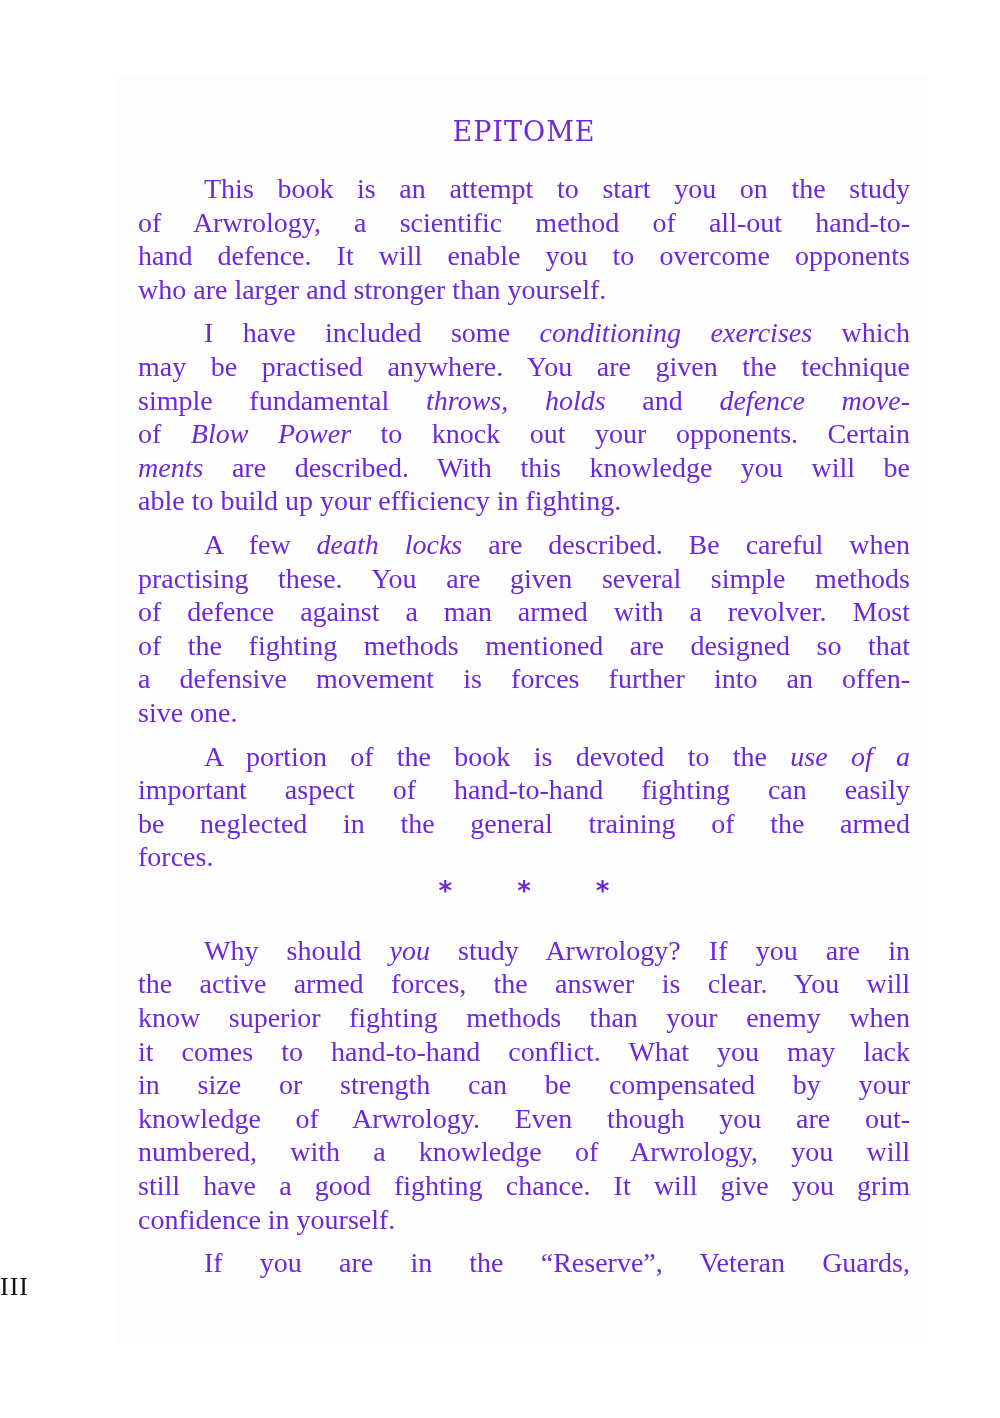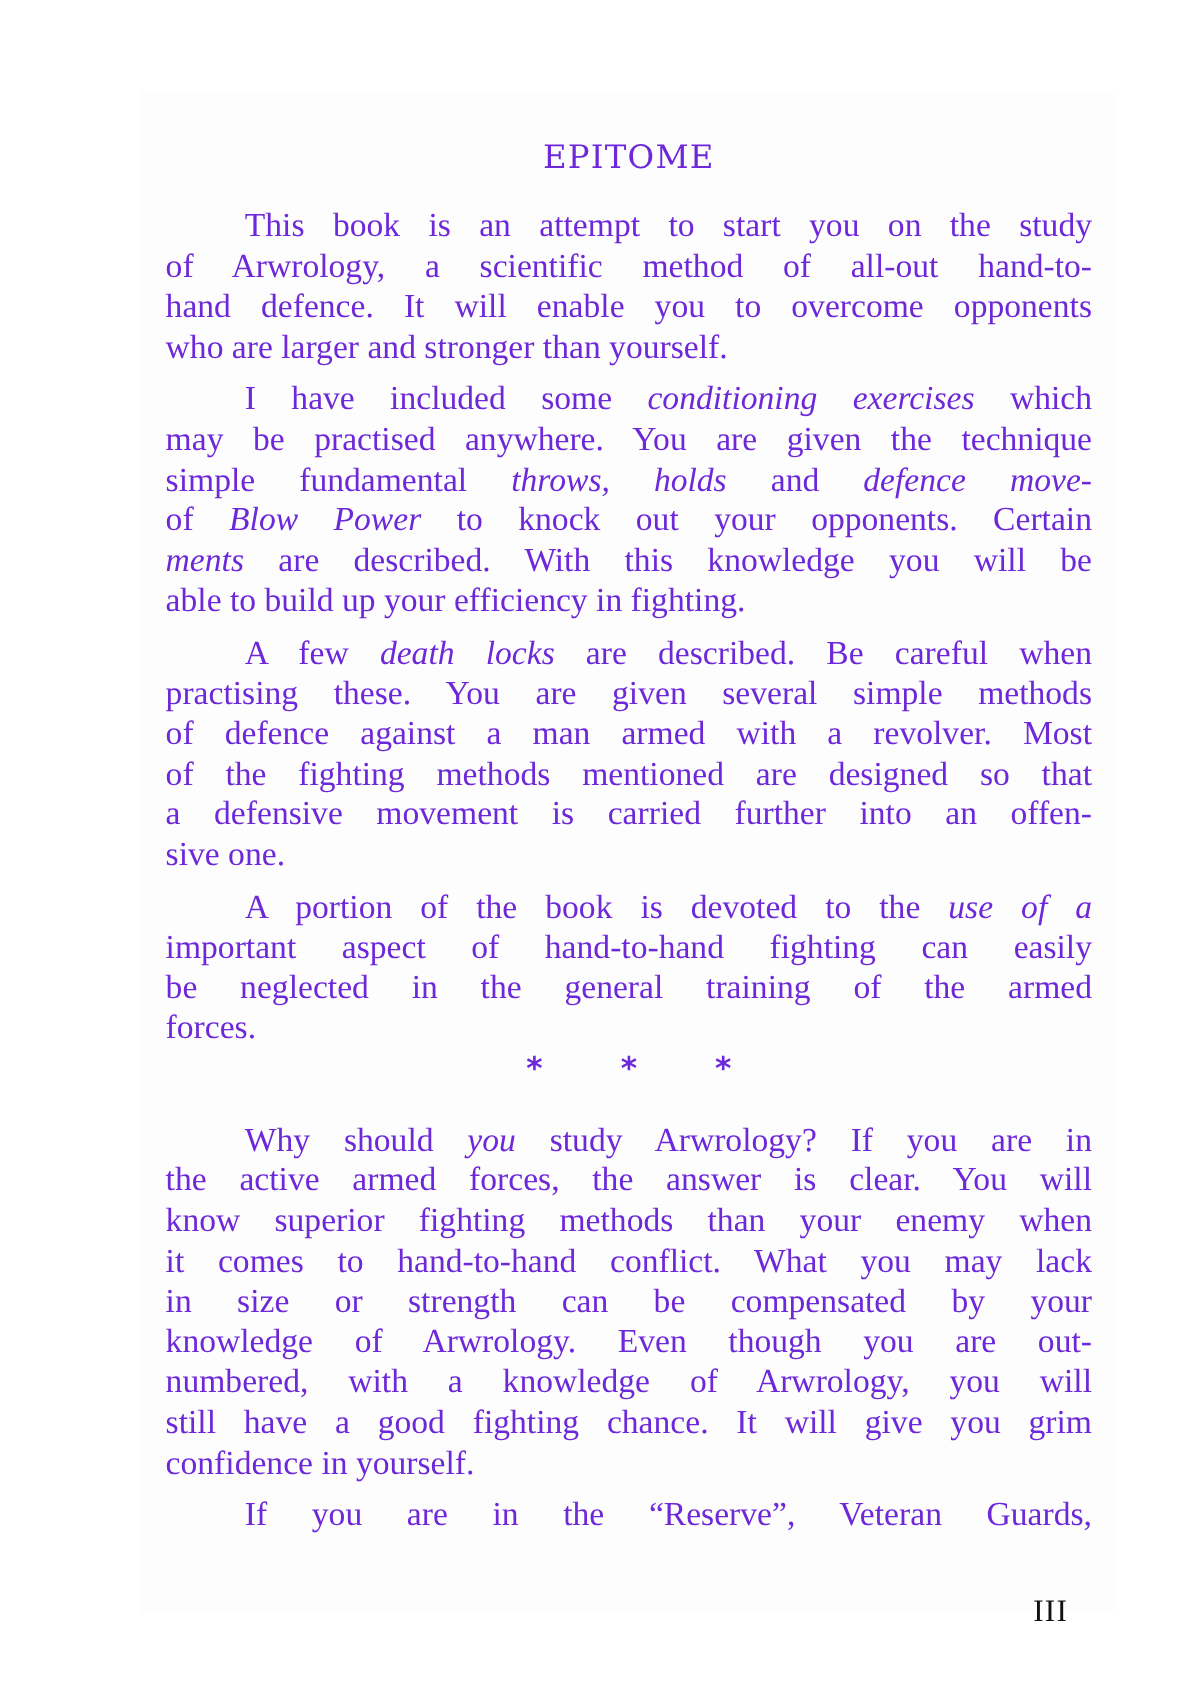--- a/index.html
+++ b/index.html
@@ -67,23 +67,23 @@
       line-height: 30px;
       letter-spacing: 28px;
       padding-left: 28px;
       margin: 2px 0 28px 0;
       font-family: "DejaVu Sans", sans-serif;
       font-weight: bold;
     }
     .pagenum {
       position: absolute;
       left: 0;
-      top: 1328px;
+      top: 1272px;
       width: 890px;
-      text-align: right;
+      text-align: left;
       font-family: "Liberation Serif", "DejaVu Serif", serif;
       font-size: 26px;
       letter-spacing: 1px;
       color: #111111;
     }
     i { font-style: italic; }
   </style>
 </head>
 <body>
 
@@ -104,21 +104,21 @@
         <span class="line"><span>simple fundamental </span><i>throws, holds</i><span> and </span><i>defence move-</i></span>
         <span class="line"><span>of </span><i>Blow Power</i><span> to knock out your opponents. Certain</span></span>
         <span class="line"><i>ments</i><span> are described. With this knowledge you will be</span></span>
         <span class="line last"><span>able to build up your efficiency in fighting.</span></span>
       </div>
       <div class="para">
         <span class="line indent"><span>A few </span><i>death locks</i><span> are described. Be careful when</span></span>
         <span class="line"><span>practising these. You are given several simple methods</span></span>
         <span class="line"><span>of defence against a man armed with a revolver. Most</span></span>
         <span class="line"><span>of the fighting methods mentioned are designed so that</span></span>
-        <span class="line"><span>a defensive movement is carried further into an offen-</span></span>
+        <span class="line"><span>a defensive movement is forces further into an offen-</span></span>
         <span class="line last"><span>sive one.</span></span>
       </div>
       <div class="para tight">
         <span class="line indent"><span>A portion of the book is devoted to the </span><i>use of a</i></span>
         <span class="line"><span>important aspect of hand-to-hand fighting can easily</span></span>
         <span class="line"><span>be neglected in the general training of the armed</span></span>
         <span class="line last"><span>forces.</span></span>
       </div>
       <div class="stars">* * *</div>
       <div class="para">

